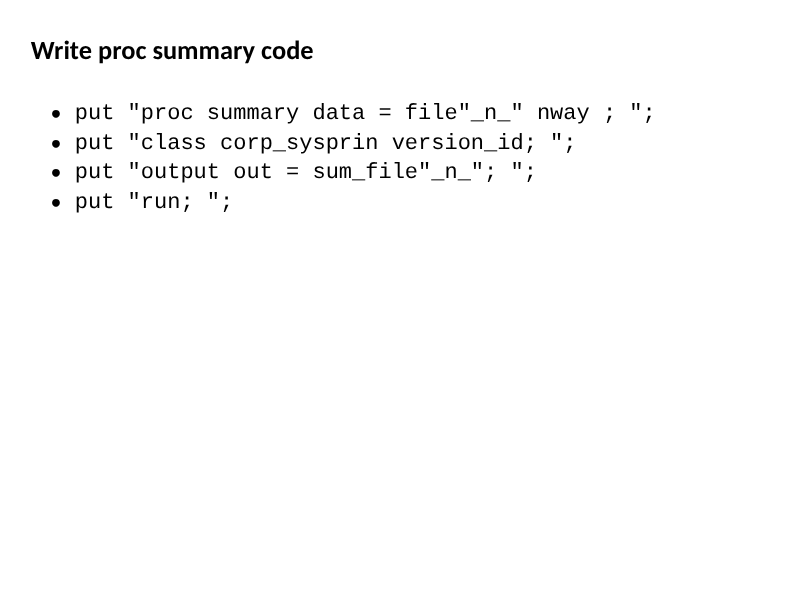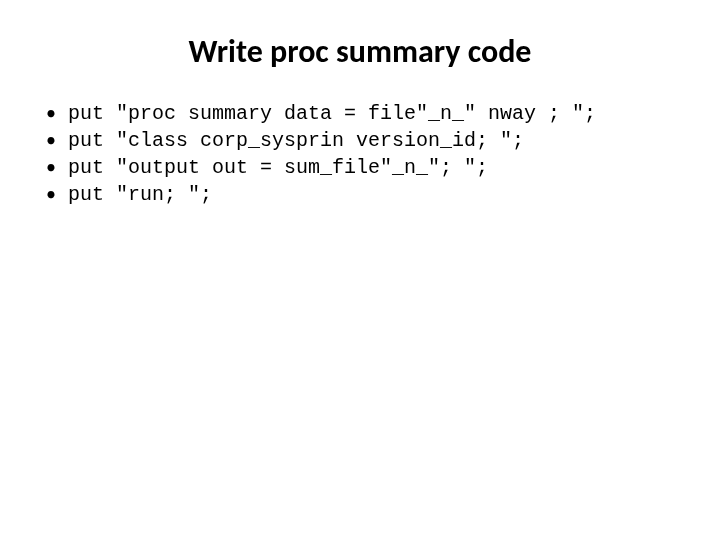--- a/index.html
+++ b/index.html
@@ -9,23 +9,23 @@
       height: 540px;
       background: #fff;
       font-family: Calibri, Arial, sans-serif;
       color: #000;
       box-sizing: border-box;
     }
     .slide {
       padding: 32px 28px 0 28px;
     }
     .title {
-      font-size: 32px;
+      font-size: 24px;
       font-weight: bold;
-      text-align: center;
+      text-align: left;
       margin: 0 0 30px 0;
     }
     .bullets {
       list-style: none;
       padding: 0;
       margin: 0 0 0 18px;
     }
     .bullets li {
       position: relative;
       padding-left: 22px;

